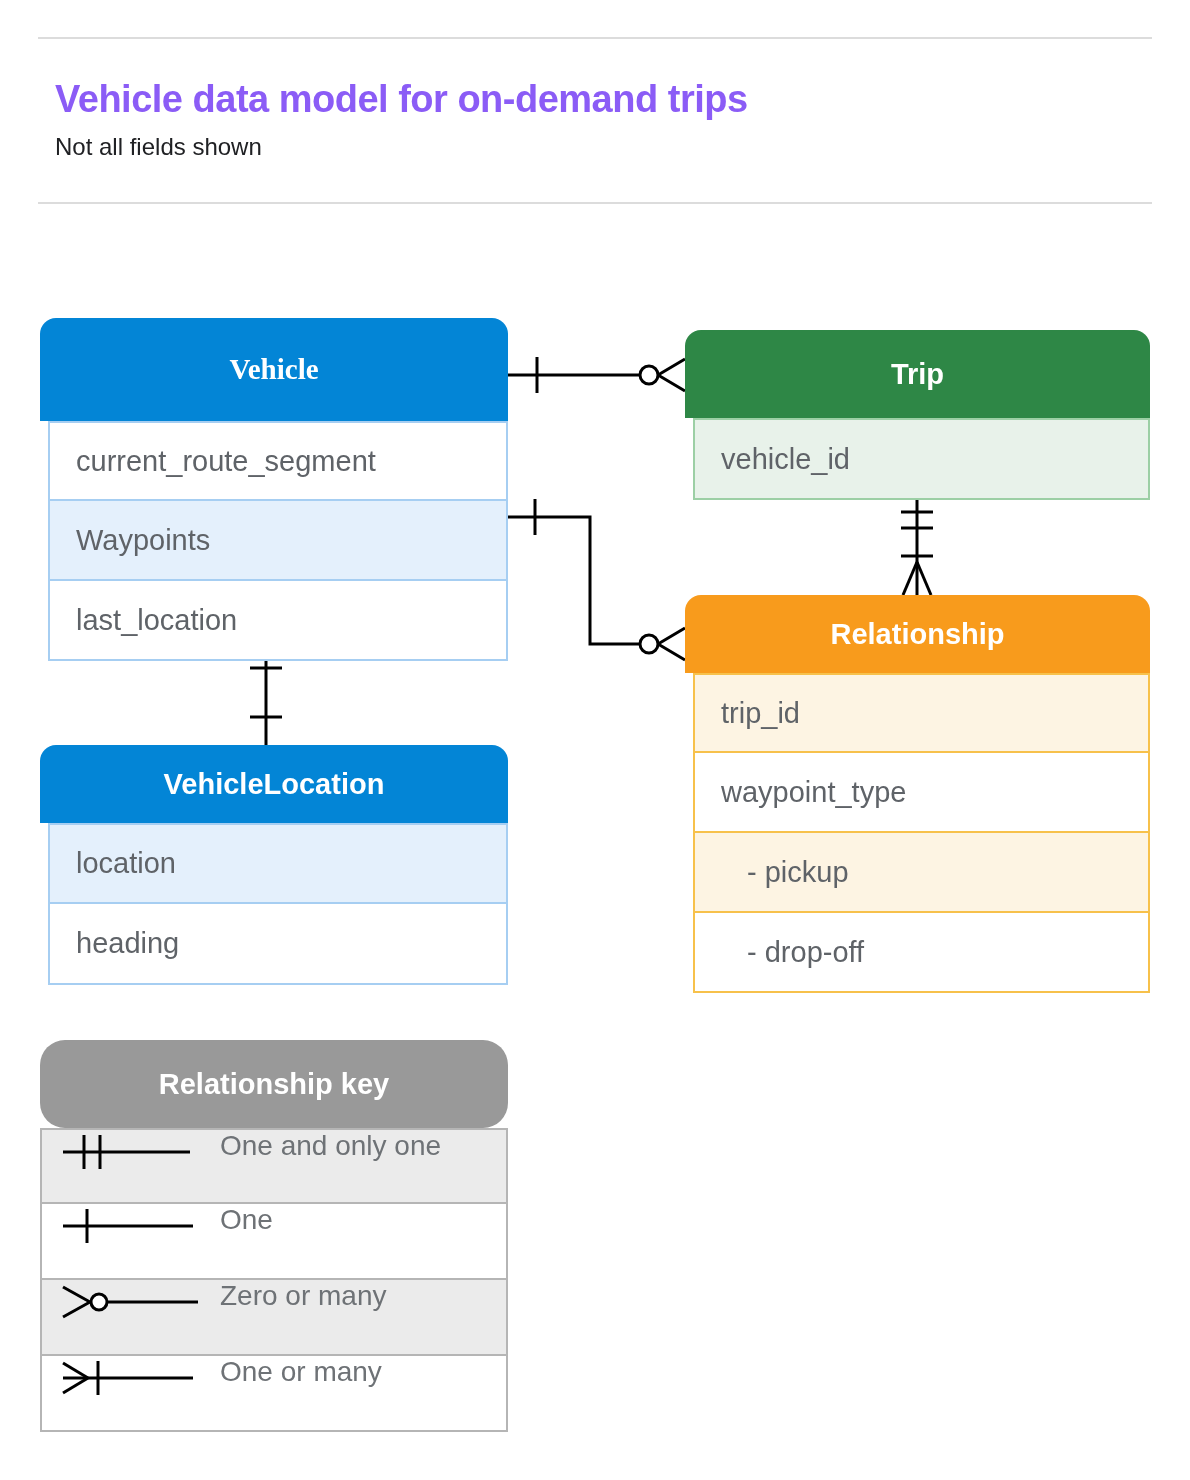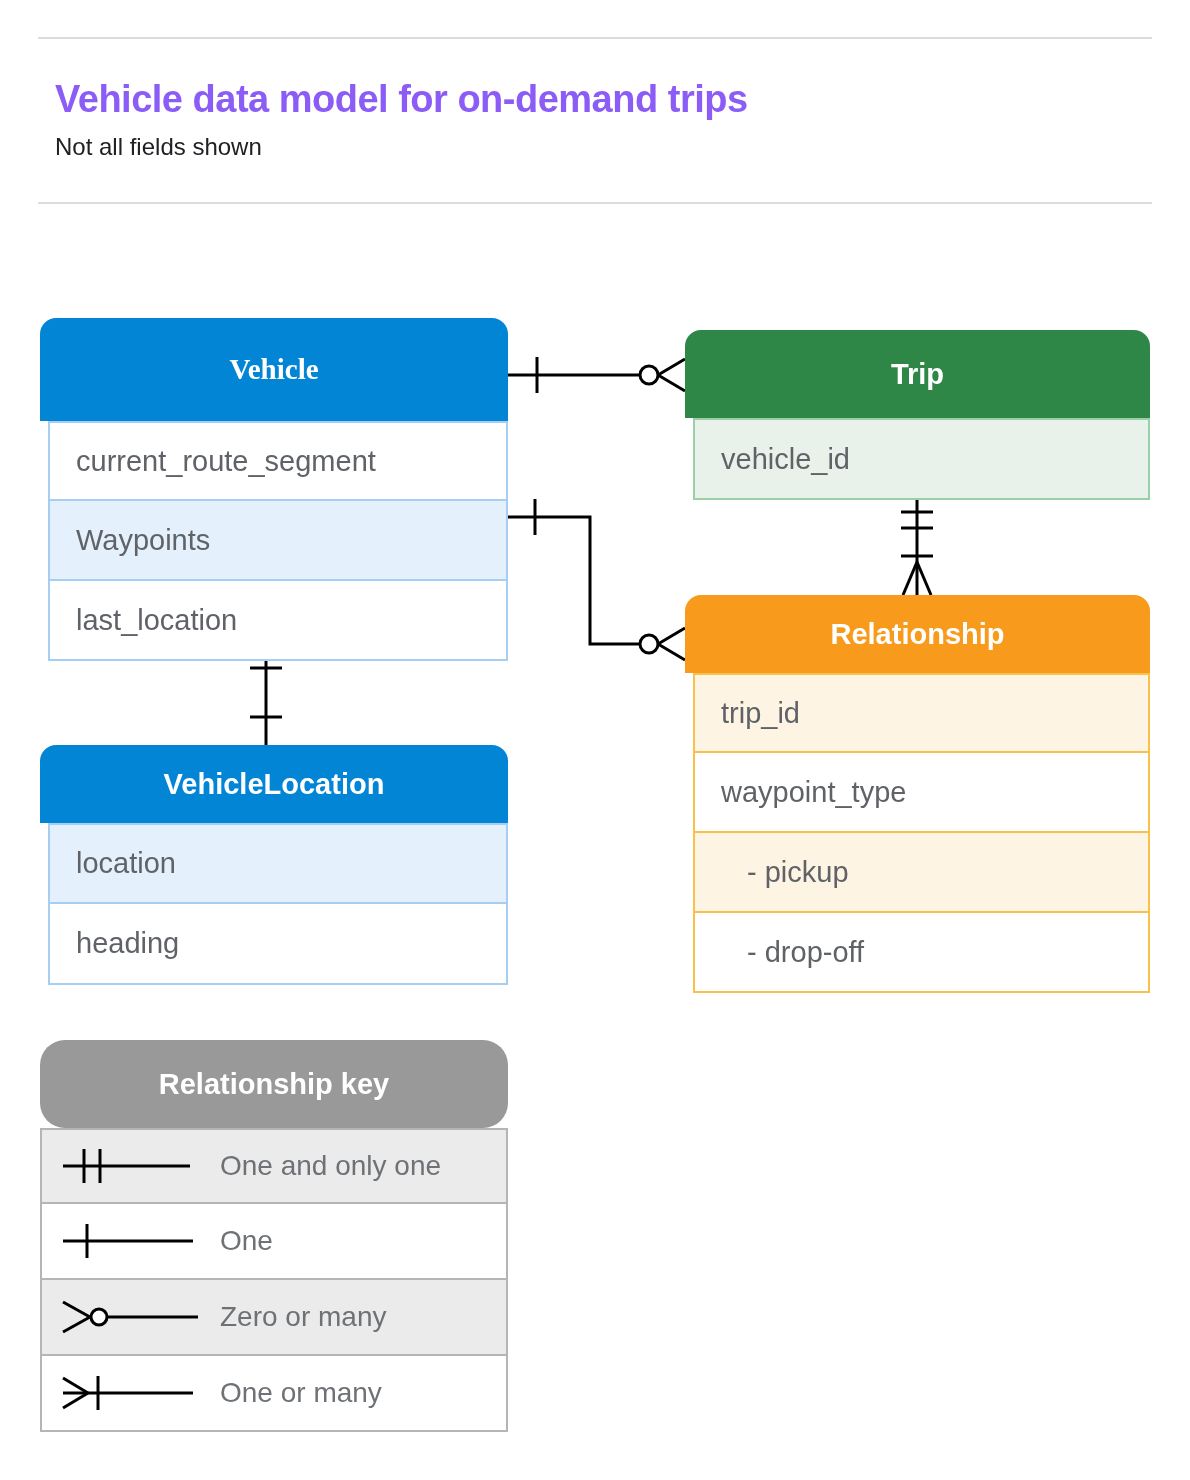--- a/index.html
+++ b/index.html
@@ -51,21 +51,21 @@
   .e-tw{left:685px;top:595px;width:465px;}
   .e-tw .ehead{height:78px;}
   .e-tw .erow{height:80px;}
 
   .e-vl{left:40px;top:745px;width:468px;}
   .e-vl .ehead{height:78px;}
   .e-vl .erow{height:81px;}
 
   .e-key{left:40px;top:1040px;width:468px;}
   .e-key .ehead{height:88px;border-radius:25px;}
-  .krow{box-sizing:border-box;display:flex;align-items:center;height:76px;
+  .krow{box-sizing:border-box;display:flex;height:76px;
         padding-left:18px;font-size:28px;color:#6e7276;background:#ffffff;
         border-style:solid;border-width:0 2px 2px 2px;}
   .krow.rfirst{border-top-width:2px;}
   .krow.alt{background:#ebebeb;}
   .ksym{flex:0 0 auto;}
   .klabel{margin-left:10px;}
 </style>
 </head>
 <body>
 

